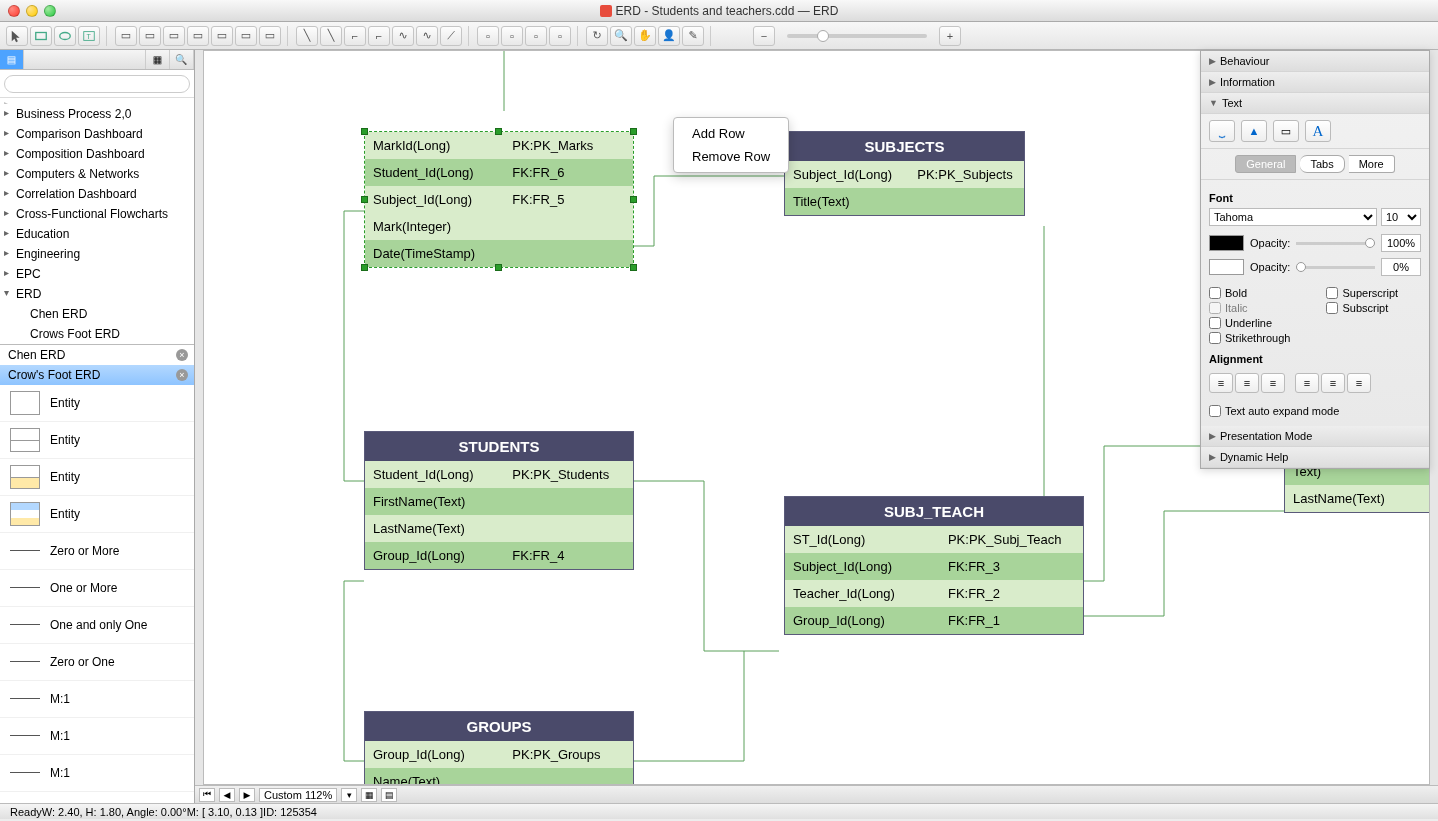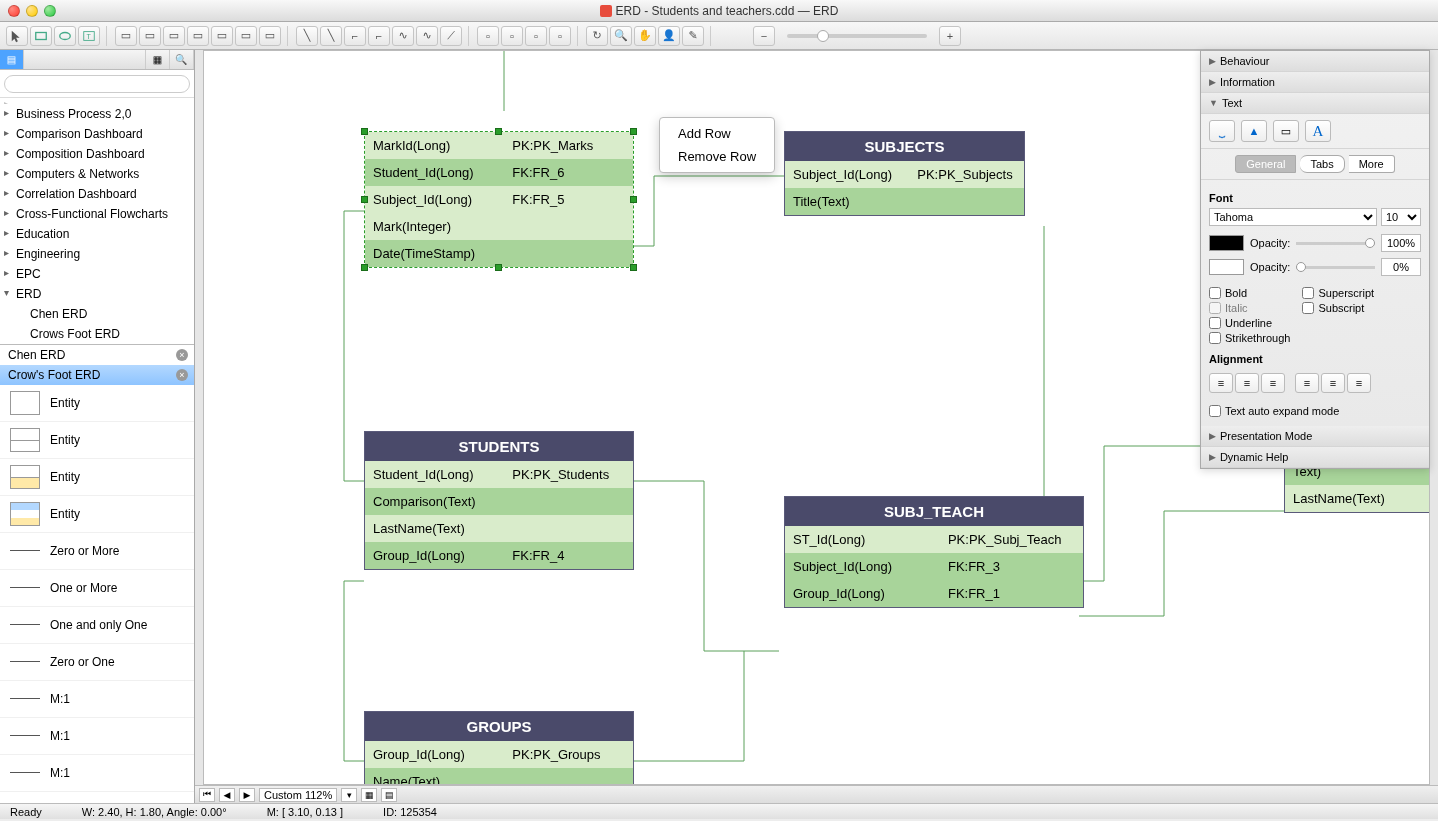--- a/index.html
+++ b/index.html
@@ -91,21 +91,21 @@
 .insp-label { font-weight:bold; margin:6px 0 4px; }
 .sel { }
 select, .num-input { border:1px solid #bbb; background:#fff; font-size:11px; height:18px;}
 .align-btns { display:flex; gap:2px; margin:4px 0;}
 .align-btn { width:24px; height:20px; border:1px solid #bbb; background:linear-gradient(#fff,#eee); border-radius:3px; display:flex; align-items:center; justify-content:center;}
 .checkbox-row { display:flex; align-items:center; gap:4px; margin:3px 0;}
 .checkbox-row input { width:12px; height:12px;}
 .swatch { width:35px; height:16px; border:1px solid #999;}
 
 
-.statusbar { height:16px; background:linear-gradient(#f5f5f5,#e0e0e0); border-top:1px solid #bbb; display:flex; align-items:center; font-size:11px; padding:0 10px; gap:40px;}
+.statusbar { height:16px; background:linear-gradient(#f5f5f5,#e0e0e0); border-top:1px solid #bbb; display:flex; align-items:center; font-size:11px; padding:0 10px; }
 </style>
 </head>
 <body>
 
 <div class="titlebar">
   <div class="traffic">
     <div class="tbtn r"></div>
     <div class="tbtn y"></div>
     <div class="tbtn g"></div>
   </div>
@@ -319,21 +319,21 @@
       </div>
 
       <div class="erd-table" style="left:160px; top:380px; width:270px;">
         <div class="erd-header">STUDENTS</div>
         <div id="students-rows">
             <div class="erd-row l">
               <div class="col1">Student_Id(Long)</div>
               <div class="col2">PK:PK_Students</div>
             </div>
             <div class="erd-row d">
-              <div class="col1">Comparison(Text)</div>
+              <div class="col1">FirstName(Text)</div>
               <div class="col2"></div>
             </div>
             <div class="erd-row l">
               <div class="col1">LastName(Text)</div>
               <div class="col2"></div>
             </div>
             <div class="erd-row d">
               <div class="col1">Group_Id(Long)</div>
               <div class="col2">FK:FR_4</div>
             </div>
@@ -344,20 +344,24 @@
         <div class="erd-header">SUBJ_TEACH</div>
         <div id="subjteach-rows">
             <div class="erd-row l">
               <div class="col1">ST_Id(Long)</div>
               <div class="col2">PK:PK_Subj_Teach</div>
             </div>
             <div class="erd-row d">
               <div class="col1">Subject_Id(Long)</div>
               <div class="col2">FK:FR_3</div>
             </div>
+            <div class="erd-row l">
+              <div class="col1">Teacher_Id(Long)</div>
+              <div class="col2">FK:FR_2</div>
+            </div>
             <div class="erd-row d">
               <div class="col1">Group_Id(Long)</div>
               <div class="col2">FK:FR_1</div>
             </div>
           </div>
       </div>
 
       <div class="erd-table" style="left:1080px; top:350px; width:210px;">
         <div class="erd-header">TEACHERS</div>
         <div id="teachers-rows">
@@ -383,21 +387,21 @@
               <div class="col1">Group_Id(Long)</div>
               <div class="col2">PK:PK_Groups</div>
             </div>
             <div class="erd-row d">
               <div class="col1">Name(Text)</div>
               <div class="col2"></div>
             </div>
           </div>
       </div>
 
-      <div class="ctx-menu" style="left:455px; top:66px;">
+      <div class="ctx-menu" style="left:469px; top:66px;">
         <div class="ctx-item">Add Row</div>
         <div class="ctx-item">Remove Row</div>
       </div>
     </div>
 
     <div class="hscroll">
       <div class="btn">⏮</div>
       <div class="btn">◀</div>
       <div class="btn">▶</div>
       <div class="zoom-field">Custom 112%</div>
@@ -448,21 +452,21 @@
       <input class="num-input" style="width: 40px; text-align: center;" value="100%">
     </div>
     <div style="display:flex;align-items:center;gap:6px;margin-top:6px;">
       <div class="swatch" style="background:#fff"></div>
       <span>Opacity:</span>
       <div style="flex:1;height:3px;background:#ccc;position:relative;">
           <div style="position:absolute;left:0;top:-4px;width:10px;height:10px;border-radius:50%;background:#fff;border:1px solid #999;"></div>
         </div>
       <input class="num-input" style="width: 40px; text-align: center;" value="0%">
     </div>
-    <div style="display:flex;gap:12px;margin-top:8px;">
+    <div style="display:flex;gap:36px;margin-top:8px;">
       <div>
         <div class="checkbox-row">
             <input type="checkbox" style="">
             <span>Bold</span>
           </div>
         <div class="checkbox-row" style="opacity:.5">
             <input type="checkbox" style="">
             <span>Italic</span>
           </div>
         <div class="checkbox-row">

